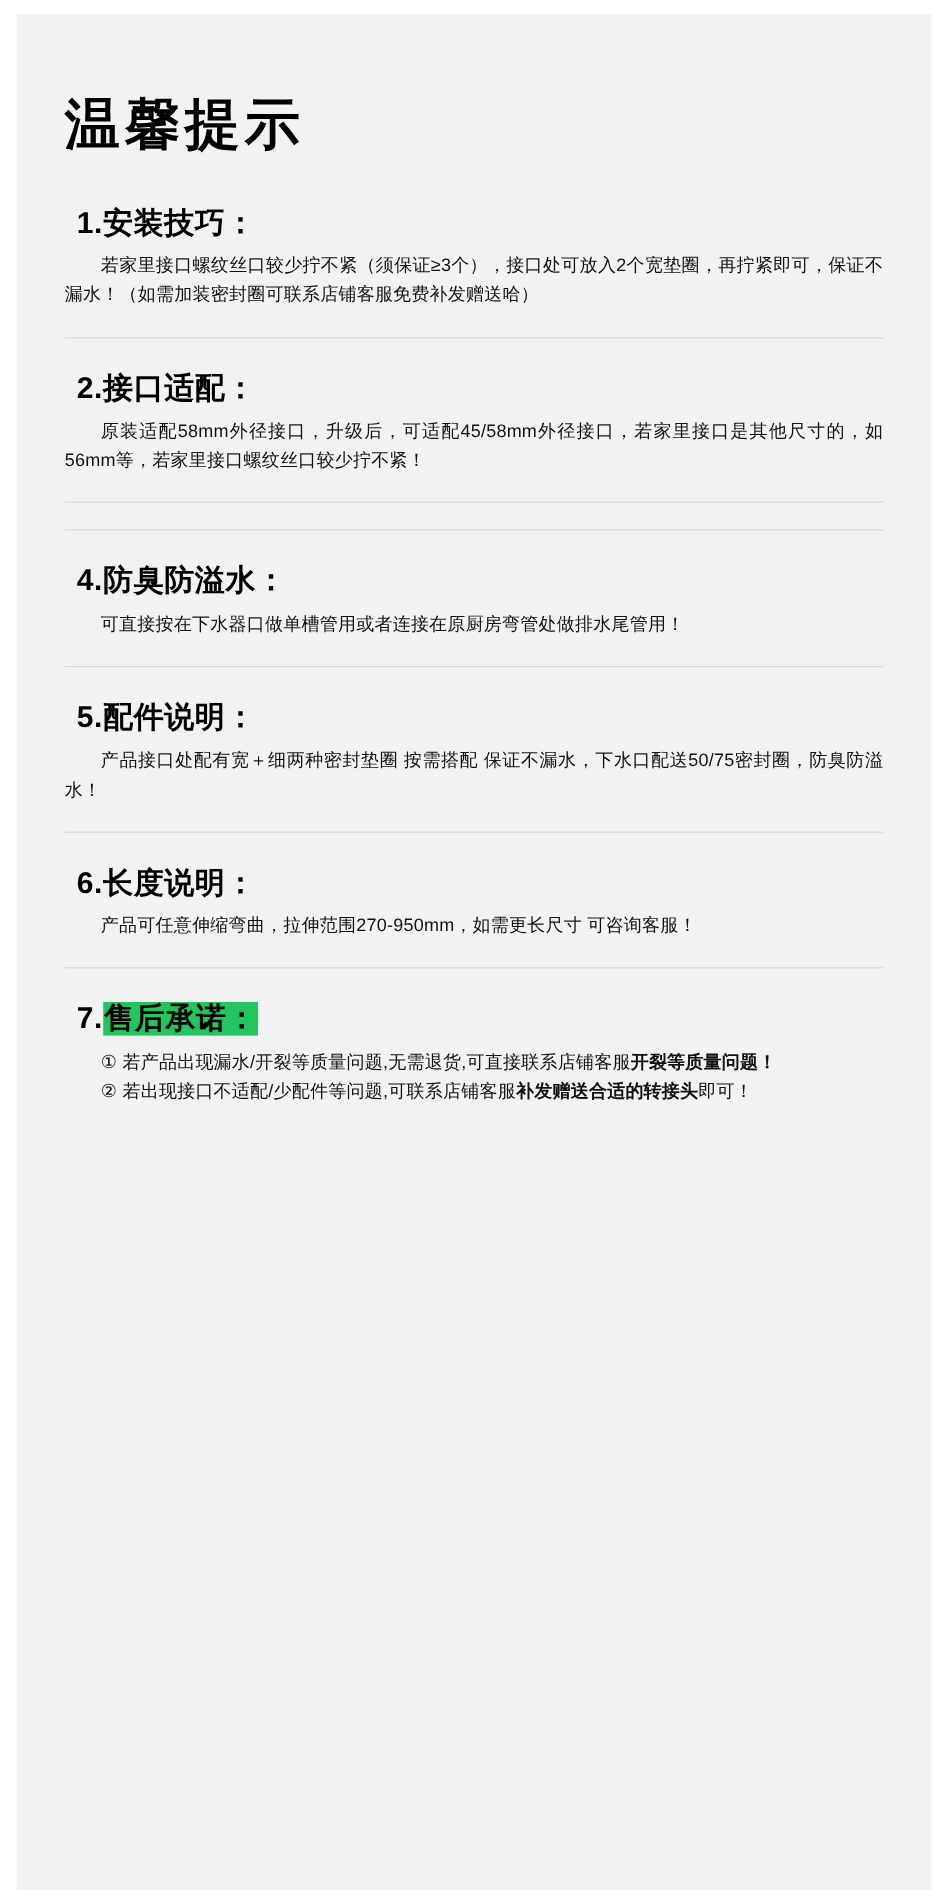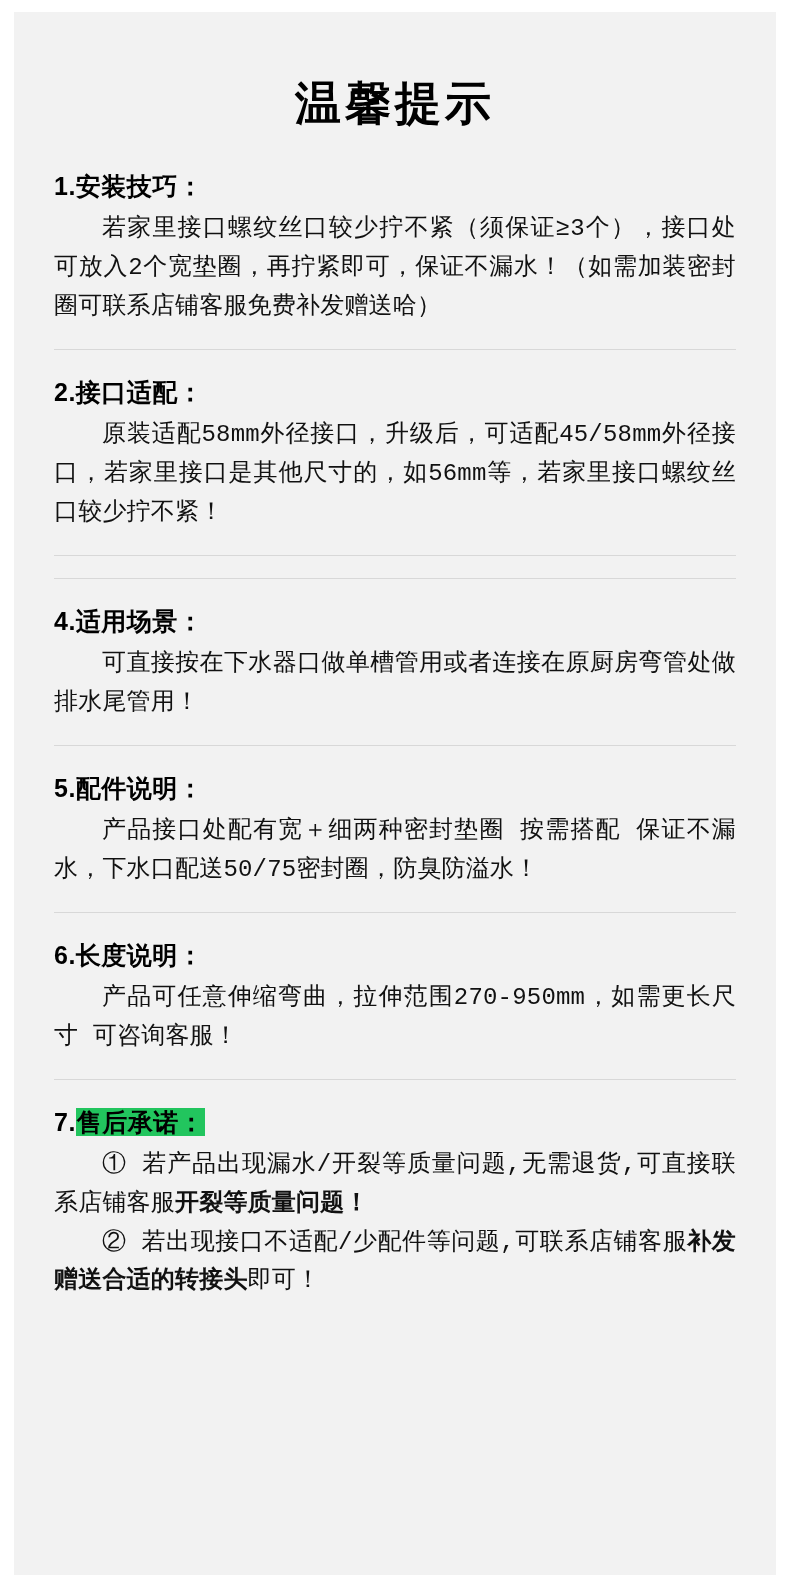--- a/index.html
+++ b/index.html
@@ -22,54 +22,53 @@
     position: absolute;
     left: 14px;
     top: 12px;
     width: 762px;
     height: 1563px;
     box-sizing: border-box;
     background: #f2f2f2;
     padding: 0 40px;
   }
   .title {
-    text-align: center;
     font-size: 46px;
     font-weight: bold;
     letter-spacing: 4px;
     color: #000000;
     padding-top: 62px;
     padding-bottom: 10px;
     line-height: 1.3;
   }
   .section {
     padding-top: 24px;
   }
   .sec-head {
     font-size: 25px;
     font-weight: bold;
     color: #000000;
     line-height: 1.45;
     letter-spacing: 0.5px;
     margin-bottom: 6px;
+    margin-left: 10px;
   }
   .sec-head .num {
     font-weight: bold;
   }
   .sec-head .hl {
     background: #22c55e;
     padding: 0 1px;
   }
   .sec-body {
-    font-size: 24px;
+    font-size: 15px;
     color: #111111;
     line-height: 1.62;
     letter-spacing: 0.2px;
     text-align: justify;
-    font-family: Liberation Mono, monospace;
   }
   .indent {
     text-indent: 2em;
   }
   .divider {
     height: 1px;
     background: #d8d8d8;
     margin: 22px 0 0 0;
     width: 100%;
   }
@@ -104,21 +103,21 @@
         <span class="num">2.</span><span>接口适配：</span>
       </div>
       <div class="sec-body indent">原装适配58mm外径接口，升级后，可适配45/58mm外径接口，若家里接口是其他尺寸的，如56mm等，若家里接口螺纹丝口较少拧不紧！</div>
     </div>
     <div class="divider"></div>
 
     <div class="divider"></div>
 
     <div class="section">
       <div class="sec-head">
-        <span class="num">4.</span><span>适用场景：</span>
+        <span class="num">4.</span><span>防臭防溢水：</span>
       </div>
       <div class="sec-body indent">可直接按在下水器口做单槽管用或者连接在原厨房弯管处做排水尾管用！</div>
     </div>
     <div class="divider"></div>
 
     <div class="section">
       <div class="sec-head">
         <span class="num">5.</span><span>配件说明：</span>
       </div>
       <div class="sec-body indent">产品接口处配有宽＋细两种密封垫圈 按需搭配 保证不漏水，下水口配送50/75密封圈，防臭防溢水！</div>

